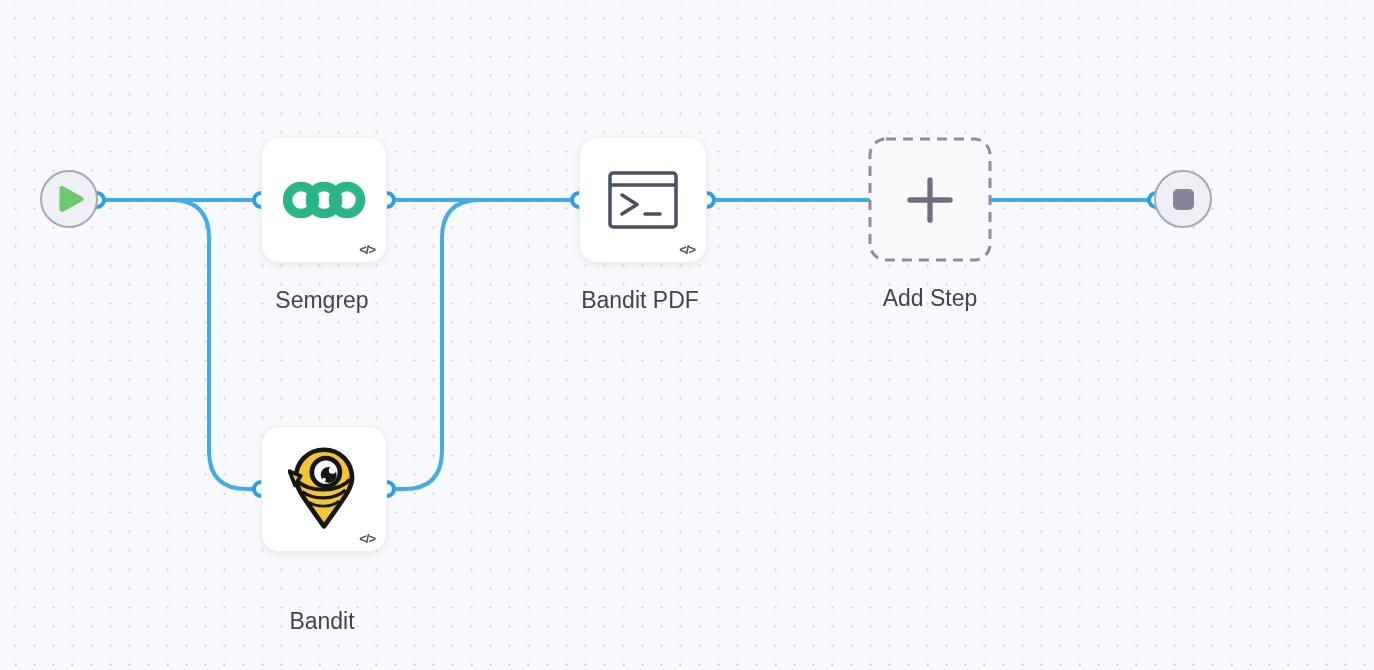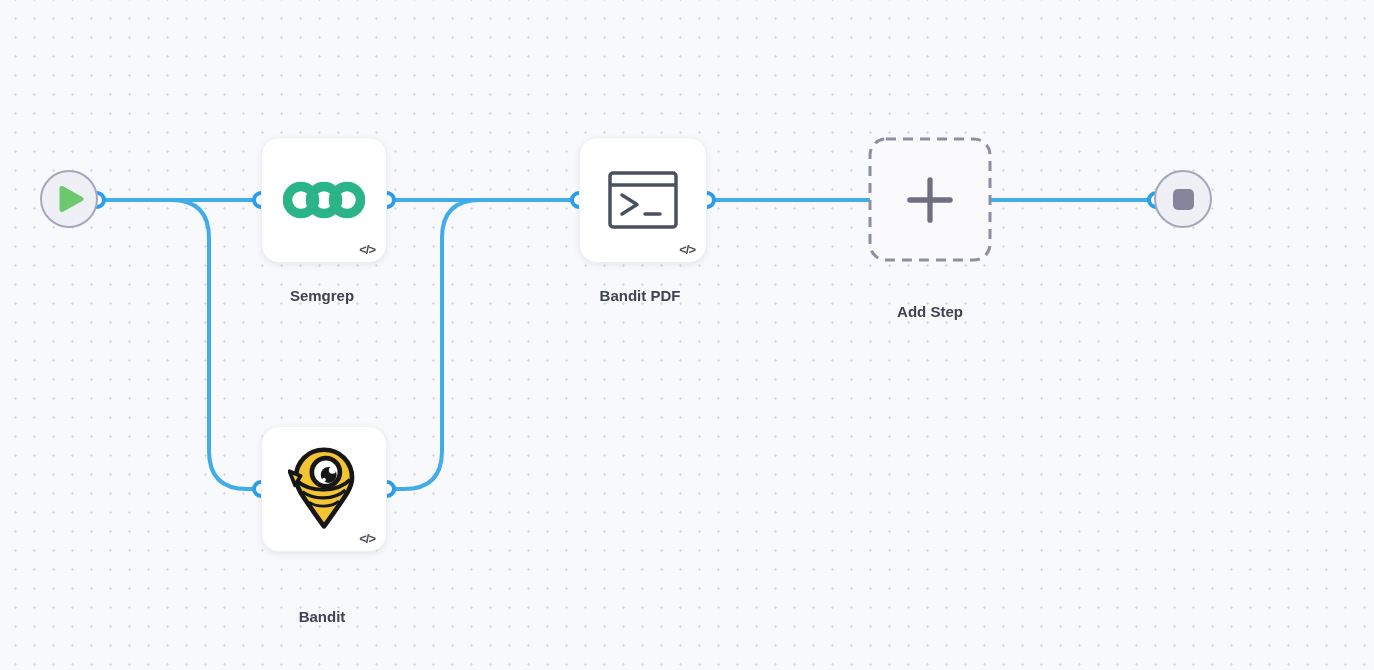--- a/index.html
+++ b/index.html
@@ -86,27 +86,27 @@
     font-size: 13px;
     font-weight: 700;
     color: #4E4E5A;
     letter-spacing: -1px;
     font-family: "Liberation Sans", sans-serif;
   }
   .node-label {
     position: absolute;
     width: 240px;
     text-align: center;
-    font-size: 15px;
-    font-weight: 700;
+    font-size: 23px;
+    font-weight: 400;
     color: #3E4452;
   }
   .label-semgrep { left: 202px; top: 287px; }
   .label-export  { left: 520px; top: 287px; }
-  .label-addstep { left: 810px; top: 285px; margin-top: 18px; }
+  .label-addstep { left: 810px; top: 285px; }
   .label-bandit  { left: 202px; top: 608px; }
 </style>
 </head>
 <body>
 
 <div class="canvas">
 
   <svg class="edges-layer" viewBox="0 0 1374 670">
     <path class="edge" d="M 97 200 H 263"></path>
     <path class="edge" d="M 97 200 H 171 Q 209 200 209 238 V 451 Q 209 489 247 489 H 263"></path>

